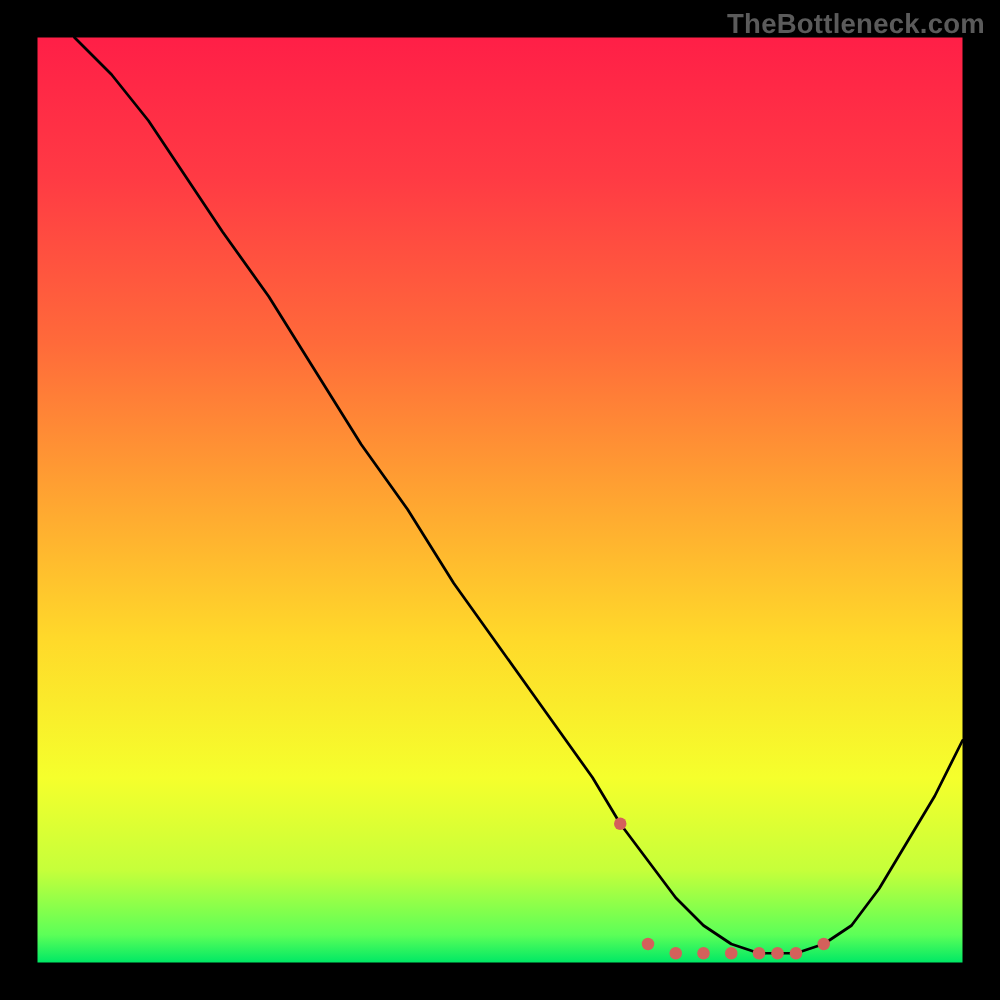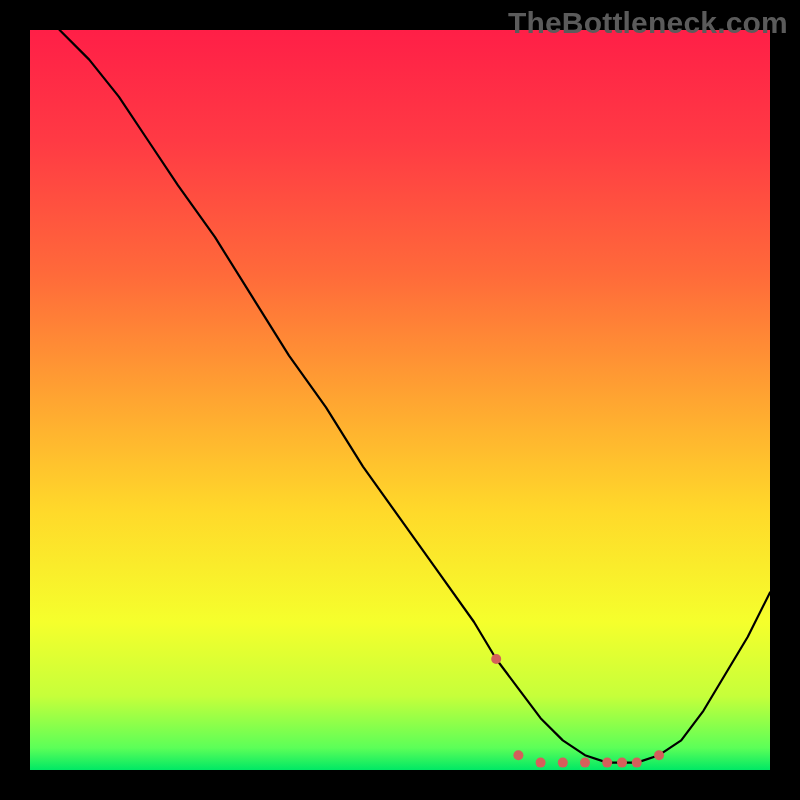--- a/index.html
+++ b/index.html
@@ -13,21 +13,21 @@
   .chart-container {
     position: relative;
     width: 800px;
     height: 800px;
   }
   .watermark {
     position: absolute;
     top: 6px;
     right: 12px;
     font-family: Arial, Helvetica, sans-serif;
-    font-size: 30px;
+    font-size: 22px;
     font-weight: bold;
     color: #5b5b5b;
     letter-spacing: 0.2px;
     z-index: 10;
   }
   svg.plot {
     position: absolute;
     left: 0;
     top: 0;
     width: 800px;

